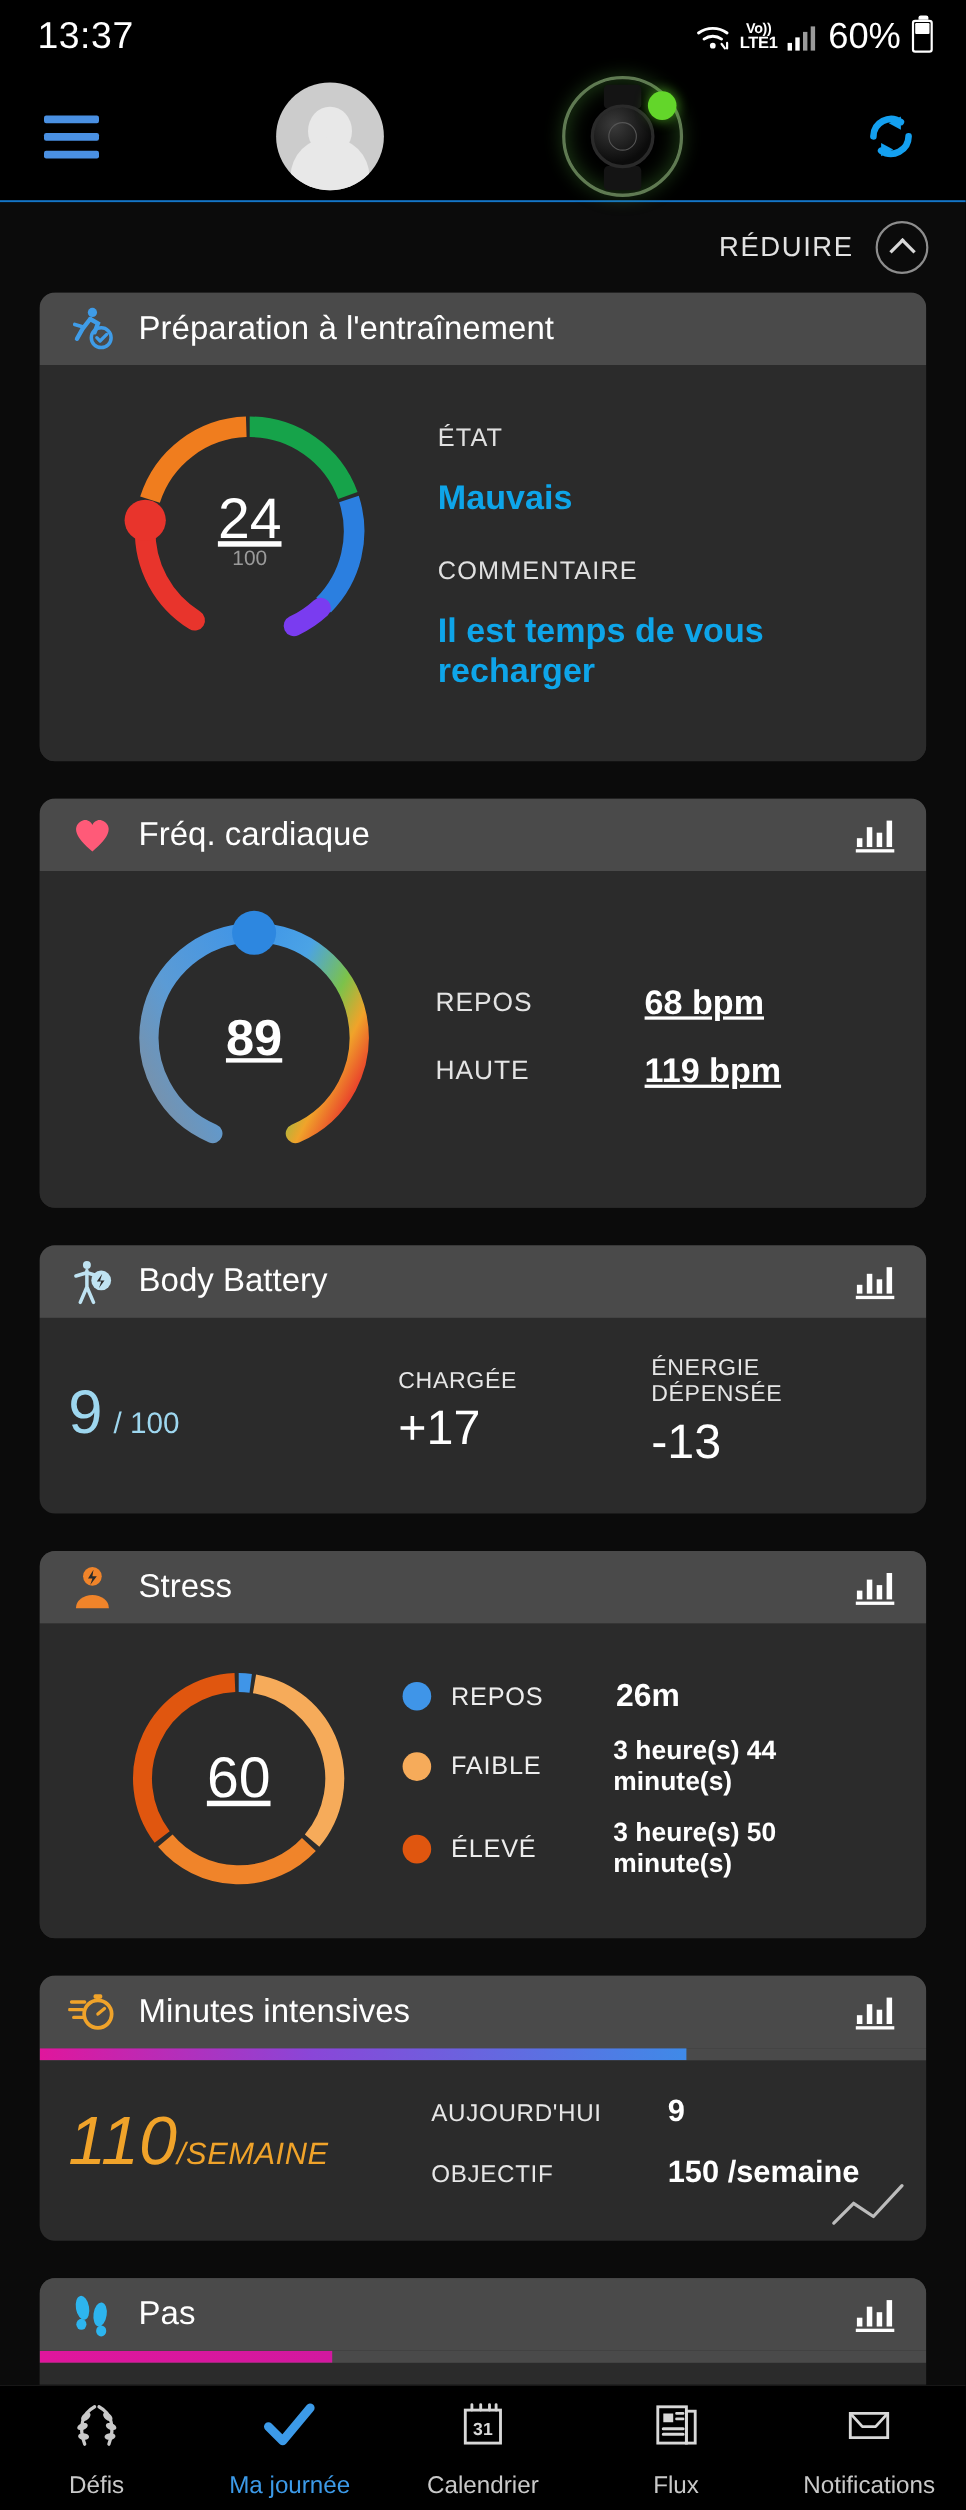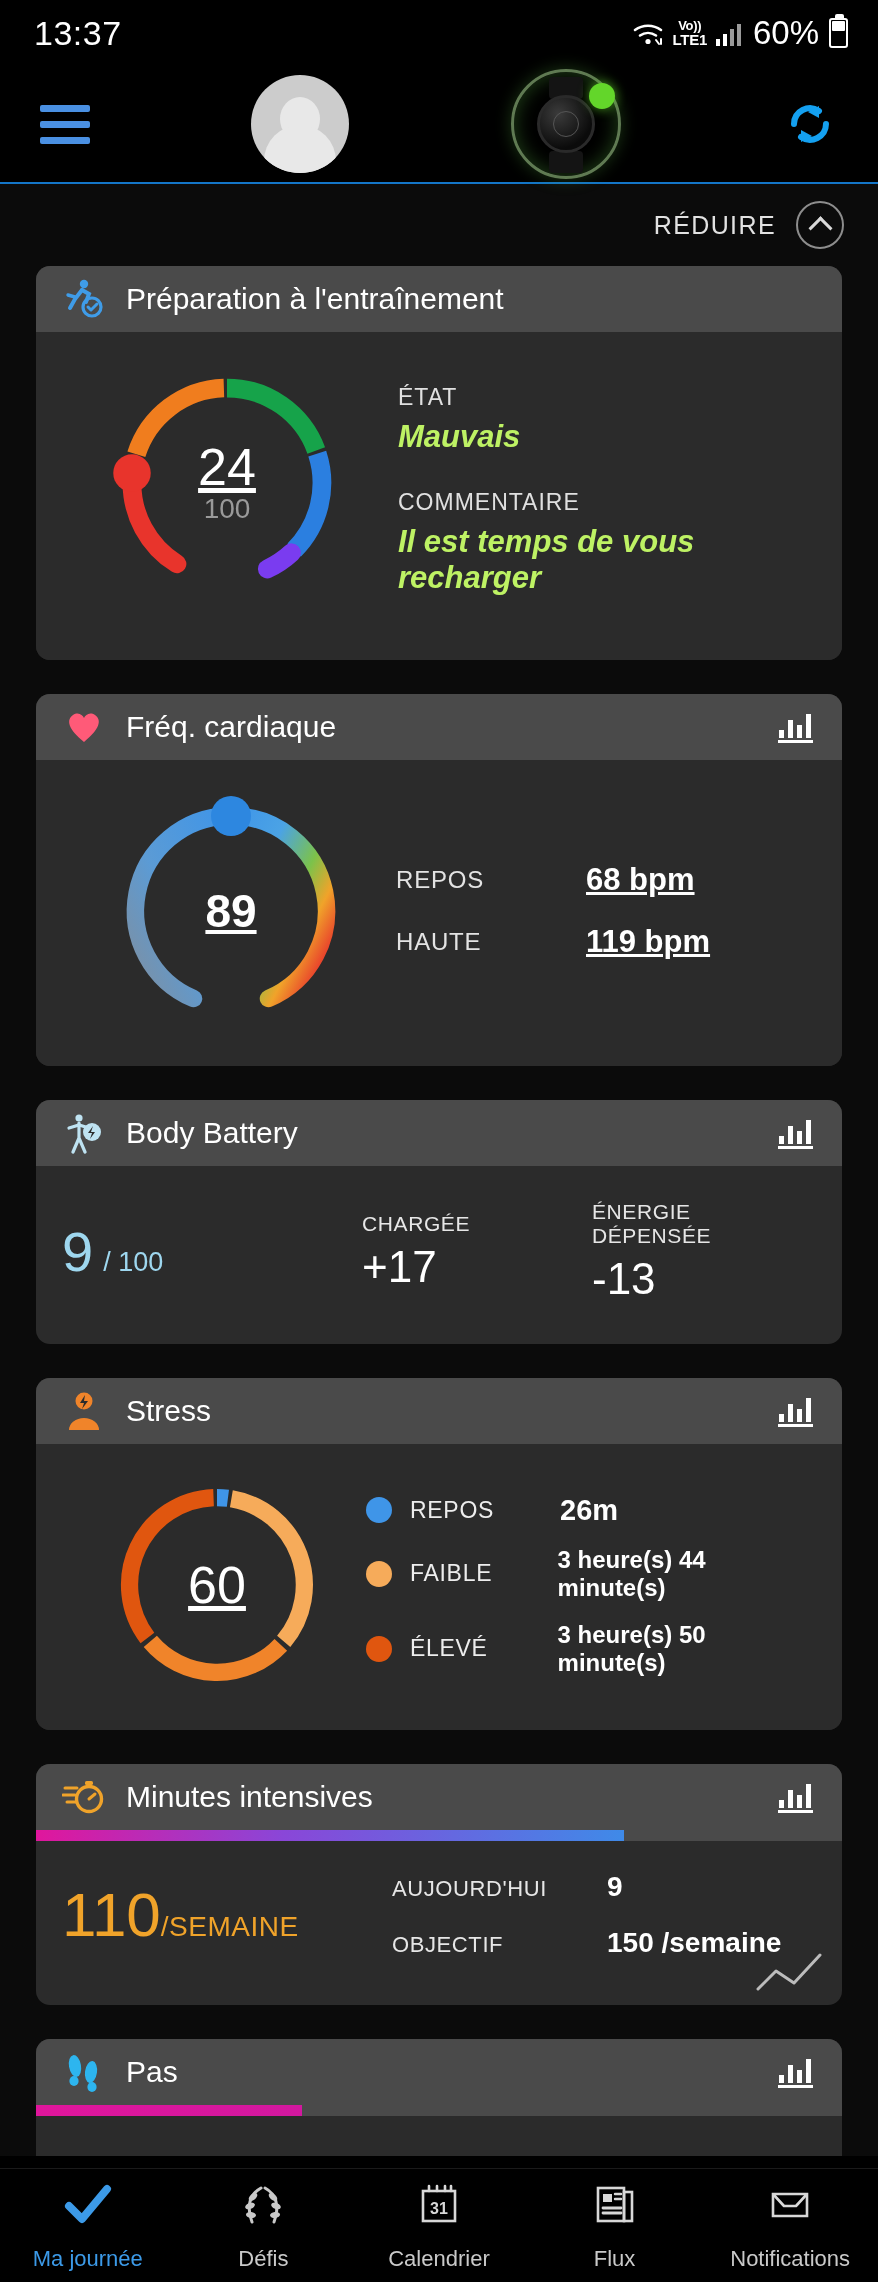--- a/index.html
+++ b/index.html
@@ -83,25 +83,25 @@
   .card-ico{ width:44px; height:44px; display:flex; align-items:center; justify-content:center; }
   .chart-ico{ margin-left:auto; width:40px; height:34px; cursor:pointer; }
   .card-body{ background:#2b2b2b; padding:26px 26px 30px 26px; display:flex; }
 
   
   .gauge-wrap{ position:relative; width:270px; height:250px; flex:0 0 auto; }
   .gauge-center{ position:absolute; inset:0; display:flex; flex-direction:column;
                  align-items:center; justify-content:center; }
   .gauge-val{ font-size:52px; font-weight:400; color:#fff; line-height:1;text-decoration:underline; }
   .gauge-val.bold{ font-weight:bold; font-size:46px; }
-  .gauge-sub{ font-size:28px; color:#9a9a9a; margin-top:0; }
+  .gauge-sub{ font-size:19px; color:#9a9a9a; margin-top:0; }
 
   .stats{ flex:1; padding:26px 0 0 36px; }
   .stat-label{ font-size:23px; color:#e0e0e0; letter-spacing:1px; }
-  .stat-value{ font-size:31px; font-weight:bold; color:#bef264; margin:8px 0 34px 0;font-style:italic; }
+  .stat-value{ font-size:31px; font-weight:bold; color:#0ea5e9; margin:24px 0 34px 0; }
 
   
   .hr-rows{ flex:1; display:flex; flex-direction:column; justify-content:center;
             padding-left:30px; gap:26px; }
   .hr-row{ display:flex; align-items:center; }
   .hr-row .k{ font-size:24px; color:#e3e3e3; letter-spacing:.8px; width:190px; }
   .hr-row .v{ font-size:31px; font-weight:bold;text-decoration:underline; }
 
   
   .bb-body{ display:flex; align-items:center; padding:34px 26px 40px 26px; }
@@ -119,21 +119,21 @@
   .lg-dot{ width:26px; height:26px; border-radius:50%; flex:0 0 auto; }
   .lg-name{ font-size:23px; color:#ededed; letter-spacing:.7px; width:150px; margin-left:18px; }
   .lg-val{ font-size:24px; font-weight:bold; color:#fff; }
   .lg-val.big{ font-size:29px; }
 
   
   .progress{ height:11px; width:100%; background:#4a4a4a; position:relative; overflow:hidden; }
   .progress i{ display:block; height:100%;
                background:linear-gradient(90deg,#e0169c 0%,#8a46d8 42%,#3f8ae8 100%); }
   .im-body{ display:flex; align-items:center; padding:30px 26px 46px 26px; position:relative; }
-  .im-main{ flex:0 0 330px; display:flex; align-items:baseline; }
+  .im-main{ flex:0 0 330px; display:flex; align-items:baseline;font-style:italic; }
   .im-num{ font-size:62px; color:#f0a32a; line-height:1; }
   .im-unit{ font-size:28px; color:#f0a32a; letter-spacing:.5px; }
   .im-rows{ flex:1; display:flex; flex-direction:column; gap:24px; }
   .im-row{ display:flex; align-items:baseline; }
   .im-row .k{ font-size:22px; color:#e6e6e6; letter-spacing:.6px; width:215px; }
   .im-row .v{ font-size:28px; font-weight:bold; }
   .corner-graph{ position:absolute; right:18px; bottom:10px; width:70px; height:44px; opacity:.85;}
 
   
   .card-partial{ margin:0 36px 0 36px; border-radius:14px 14px 0 0; overflow:hidden;
@@ -486,45 +486,45 @@
     <div class="progress progress-steps">
       <i id="steps-bar" style="width: 33%;"></i>
     </div>
     <div style="height:40px;"></div>
   </div>
 
 </div>
 
 <div class="bottomnav">
 
-  <div class="nav-item active">
-    <span class="nav-ico">
-      <svg width="48" height="42" viewBox="0 0 48 42">
-        <path d="M5 22 L18 35 L43 5" stroke="#3c9ae8" stroke-width="8" fill="none" stroke-linecap="round" stroke-linejoin="round"></path>
-      </svg>
-    </span>
-    <span class="nav-label">Ma journée</span>
-  </div>
-
   <div class="nav-item">
     <span class="nav-ico">
       <svg width="46" height="42" viewBox="0 0 46 42">
         <path d="M21 4 C10 10, 6 22, 12 38" stroke="#c9c9c9" stroke-width="3" fill="none" stroke-linecap="round"></path>
         <path d="M25 4 C36 10, 40 22, 34 38" stroke="#c9c9c9" stroke-width="3" fill="none" stroke-linecap="round"></path>
         <ellipse cx="13" cy="13" rx="5" ry="3" fill="#c9c9c9" transform="rotate(-40 13 13)"></ellipse>
         <ellipse cx="10" cy="22" rx="5" ry="3" fill="#c9c9c9" transform="rotate(-20 10 22)"></ellipse>
         <ellipse cx="11" cy="31" rx="5" ry="3" fill="#c9c9c9" transform="rotate(5 11 31)"></ellipse>
         <ellipse cx="33" cy="13" rx="5" ry="3" fill="#c9c9c9" transform="rotate(40 33 13)"></ellipse>
         <ellipse cx="36" cy="22" rx="5" ry="3" fill="#c9c9c9" transform="rotate(20 36 22)"></ellipse>
         <ellipse cx="35" cy="31" rx="5" ry="3" fill="#c9c9c9" transform="rotate(-5 35 31)"></ellipse>
       </svg>
     </span>
     <span class="nav-label">Défis</span>
   </div>
 
+  <div class="nav-item active">
+    <span class="nav-ico">
+      <svg width="48" height="42" viewBox="0 0 48 42">
+        <path d="M5 22 L18 35 L43 5" stroke="#3c9ae8" stroke-width="8" fill="none" stroke-linecap="round" stroke-linejoin="round"></path>
+      </svg>
+    </span>
+    <span class="nav-label">Ma journée</span>
+  </div>
+
   <div class="nav-item">
     <span class="nav-ico">
       <svg width="44" height="44" viewBox="0 0 44 44">
         <rect x="6" y="9" width="32" height="30" stroke="#d8d8d8" stroke-width="2.6" fill="none"></rect>
         <path d="M12 9 v-5 M20 9 v-5 M28 9 v-5 M34 9 v-5" stroke="#d8d8d8" stroke-width="2.6" fill="none" stroke-linecap="round"></path>
         <text x="22" y="32" font-family="Liberation Sans, sans-serif" font-size="16" font-weight="bold" fill="#d8d8d8" text-anchor="middle">31</text>
       </svg>
     </span>
     <span class="nav-label">Calendrier</span>
   </div>

